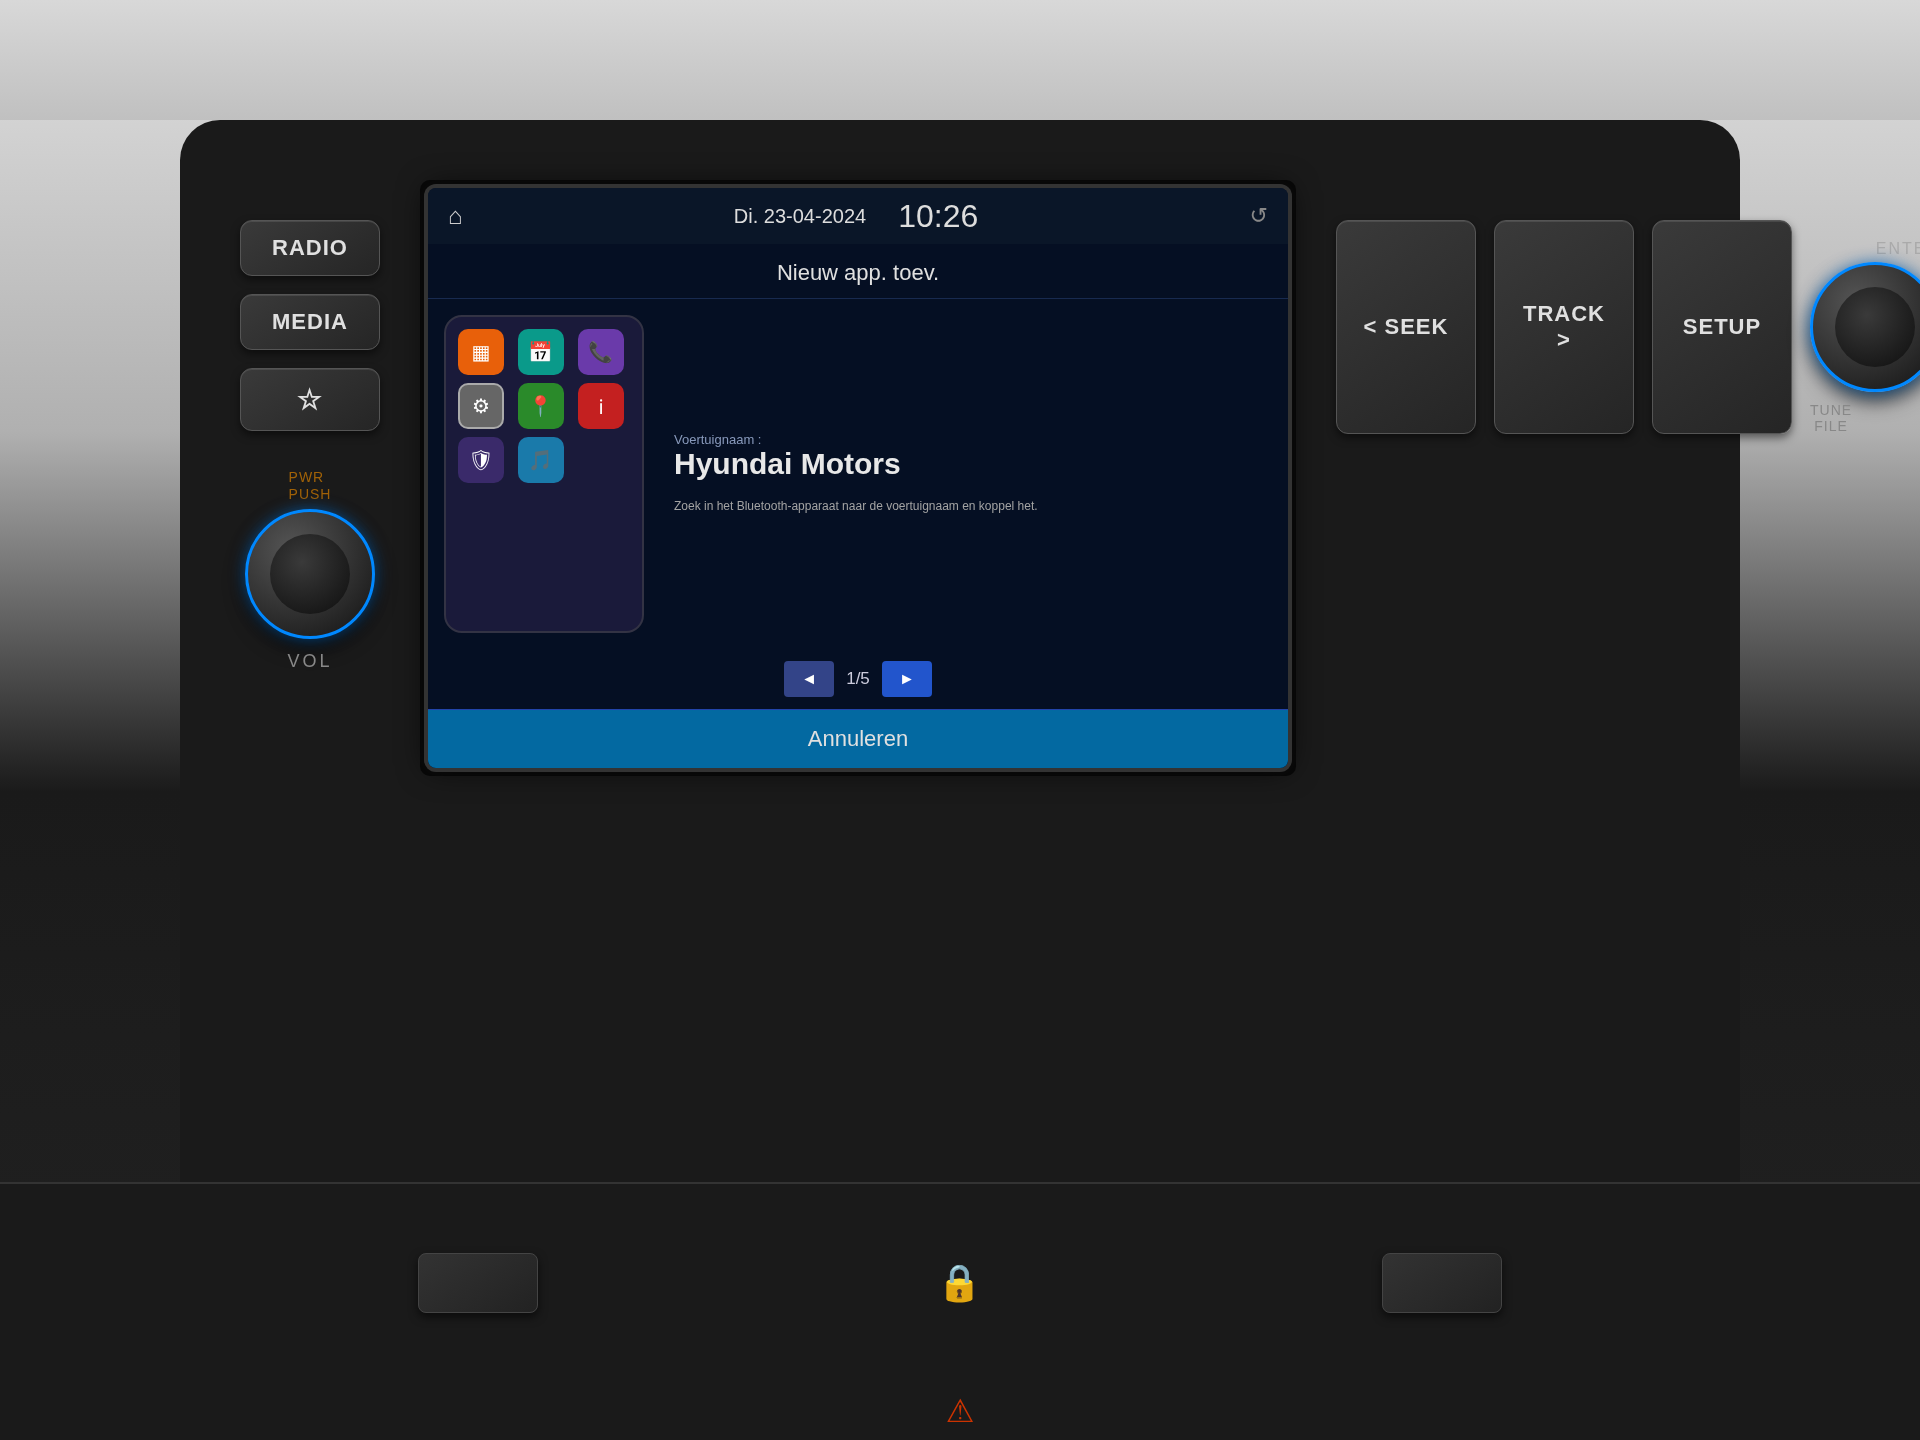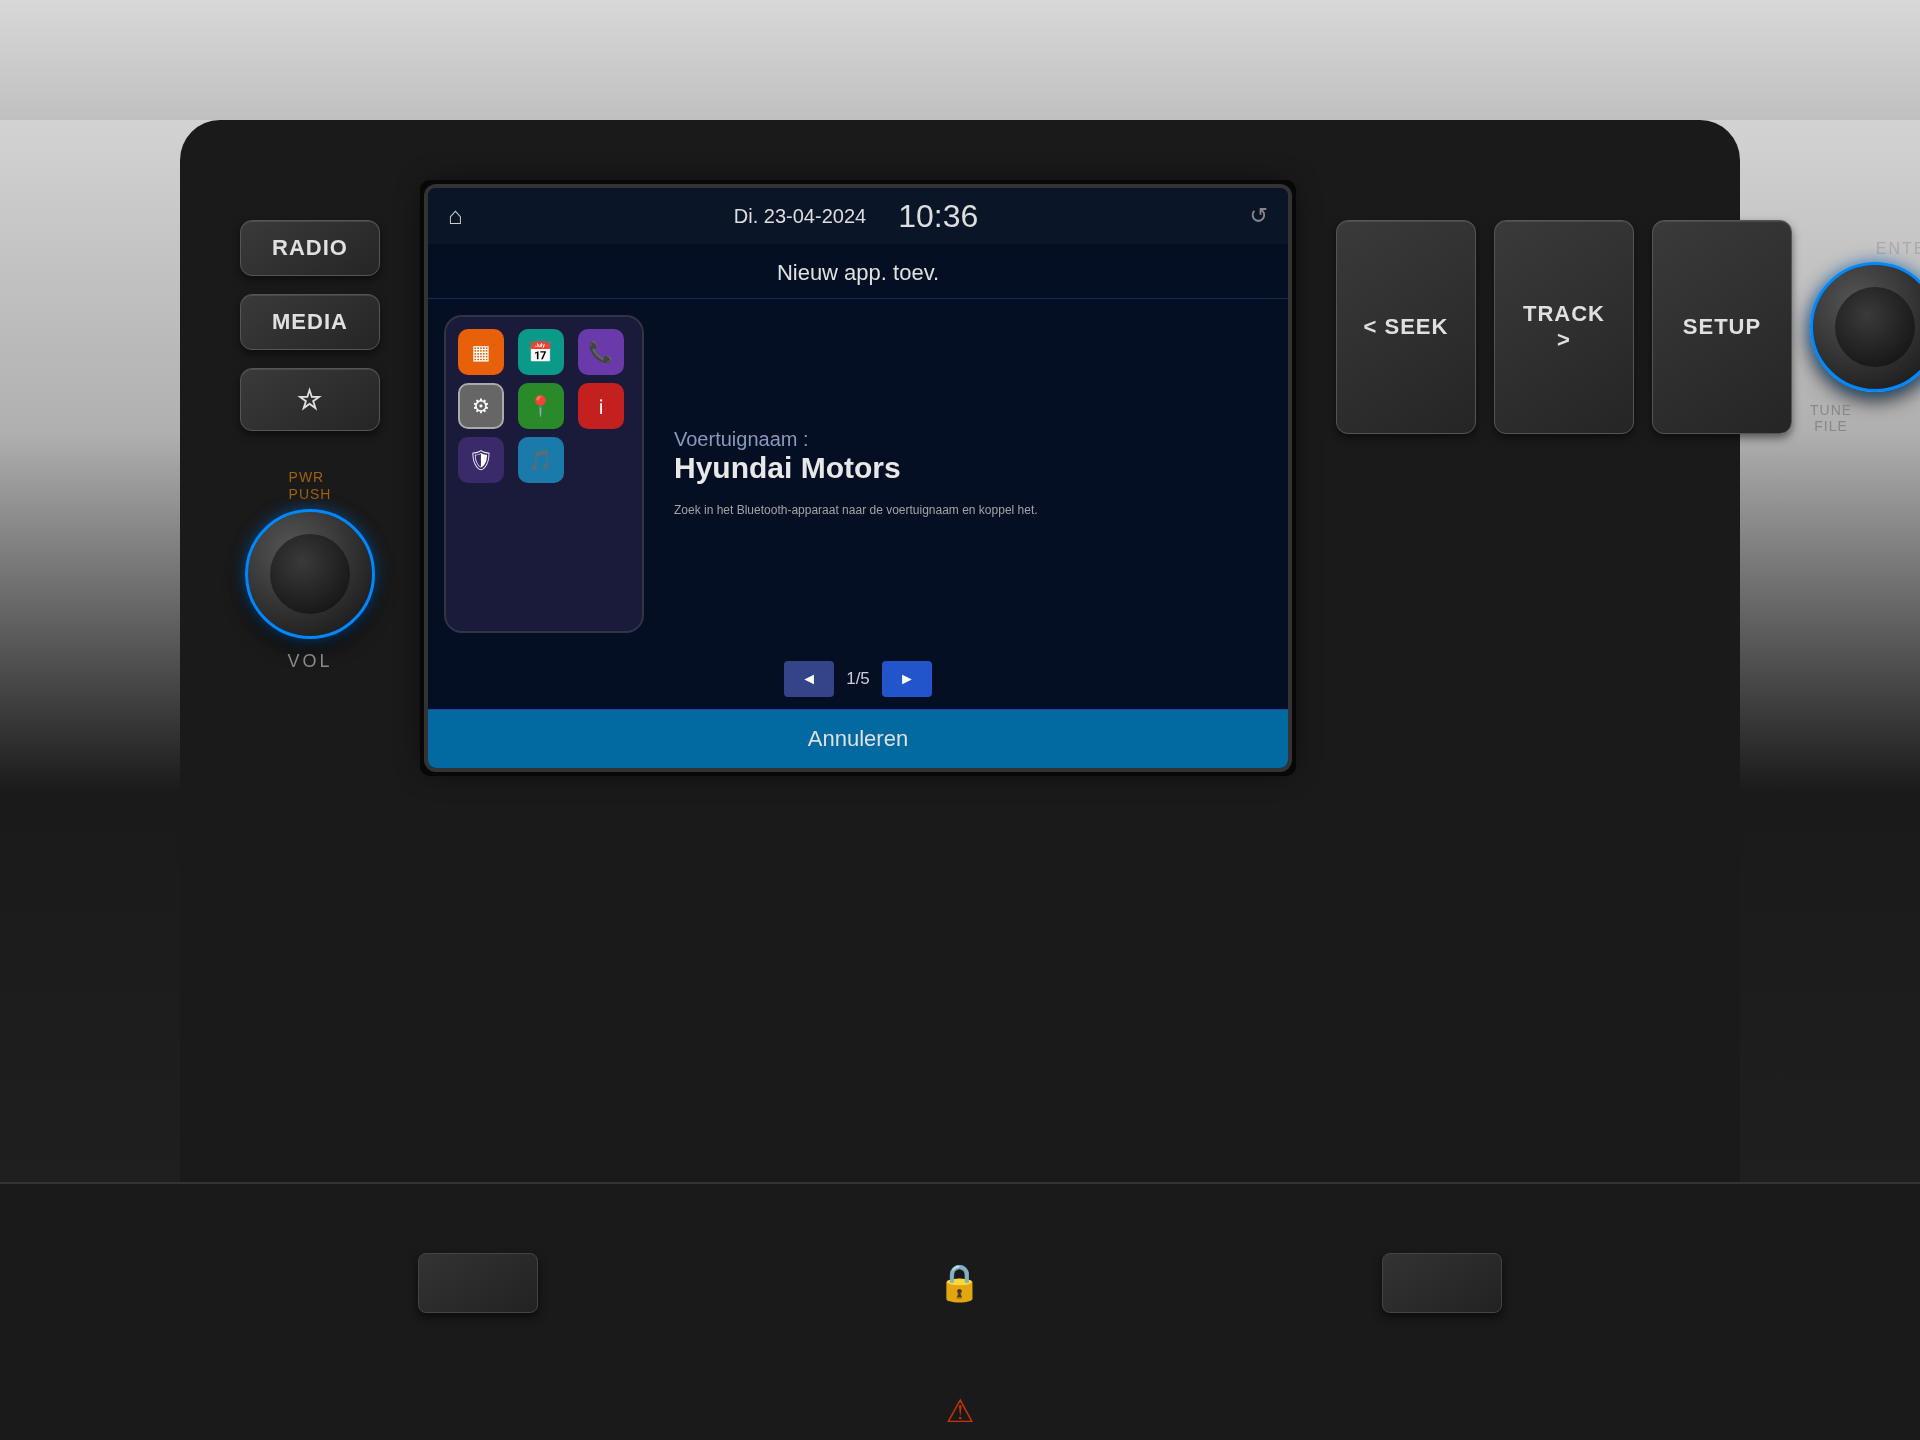--- a/index.html
+++ b/index.html
@@ -251,21 +251,21 @@
     .info-panel {
       flex: 1;
       display: flex;
       flex-direction: column;
       justify-content: center;
       padding: 10px;
     }
 
     .vehicle-label {
       color: #8899bb;
-      font-size: 20px;
+      font-size: 13px;
       text-align: left;
     }
 
     .vehicle-name {
       color: #e8e8e8;
       font-size: 30px;
       font-weight: bold;
       margin-bottom: 16px;
     }
 
@@ -421,21 +421,21 @@
       </div>
 
       <div class="screen-container">
         <div class="screen-bezel">
           <div class="screen">
 
             <div class="screen-header">
               <span class="home-icon">⌂</span>
               <div class="date-time">
                 <span class="date-text">Di. 23-04-2024</span>
-                <span class="time-text">10:36</span>
+                <span class="time-text">10:26</span>
               </div>
               <span class="back-icon">↺</span>
             </div>
 
             <div class="modal-overlay">
               <div class="modal-title">Nieuw app. toev.</div>
 
               <div class="modal-content">
 
                 <div class="phone-mockup">

